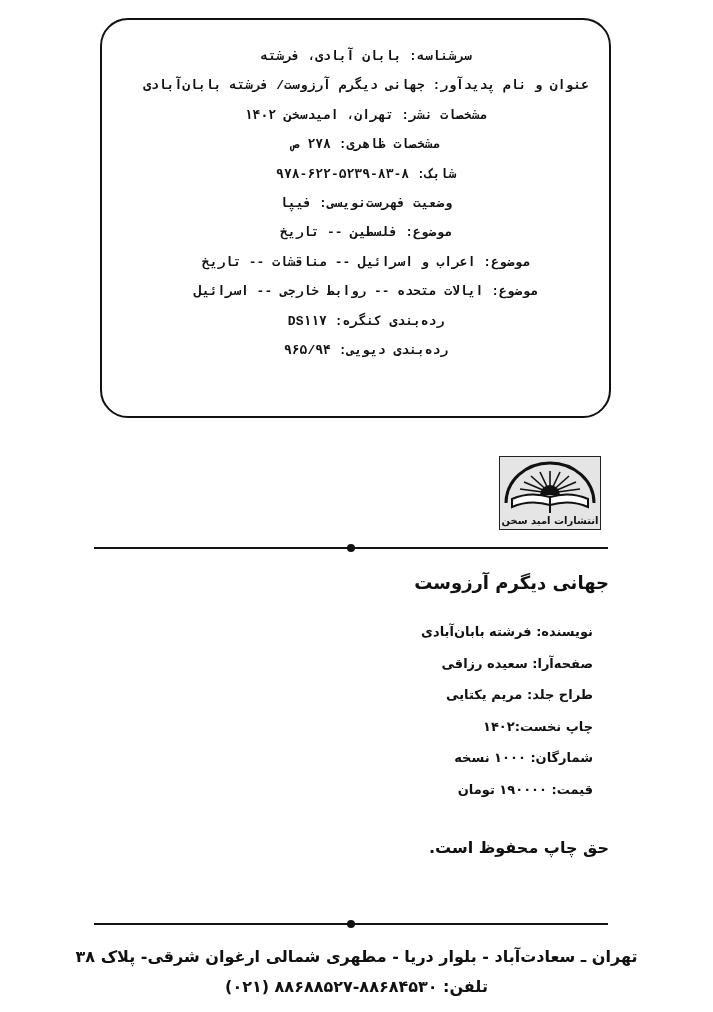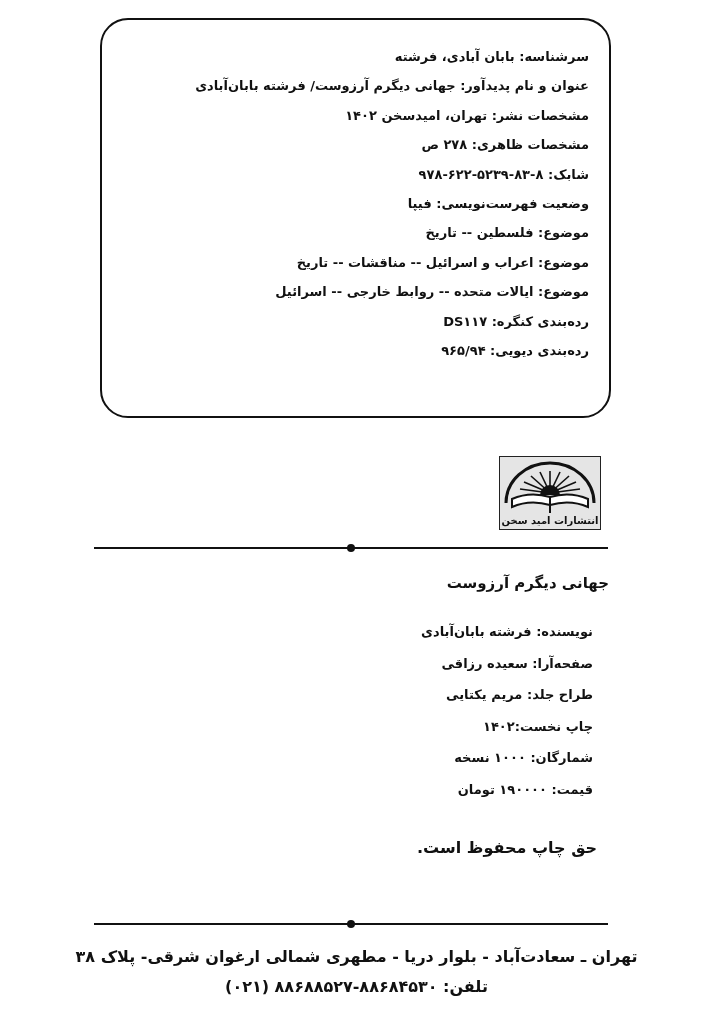--- a/index.html
+++ b/index.html
@@ -23,24 +23,25 @@
       height: 400px;
       border: 2px solid #111;
       border-radius: 28px;
       box-sizing: border-box;
     }
     .catalog-list {
       position: absolute;
       right: 20px;
       top: 22px;
       direction: rtl;
-      text-align: right;
+      text-align: center;
       margin: 0;
       padding: 0;
       list-style: none;
+      font-family: Liberation Mono, monospace;
     }
     .catalog-list li {
       font-size: 13px;
       font-weight: bold;
       height: 29.4px;
       line-height: 29.4px;
       white-space: nowrap;
     }
     .logo {
       position: absolute;
@@ -82,21 +83,21 @@
     .book-info {
       position: absolute;
       right: 104px;
       top: 566px;
       direction: rtl;
       text-align: right;
       margin: 0;
       padding: 0;
     }
     .book-title {
-      font-size: 15px;
+      font-size: 18px;
       font-weight: bold;
       height: 34px;
       line-height: 34px;
     }
     .credits {
       list-style: none;
       margin: 16px;
       padding: 0;
     }
     .credits li {
@@ -105,21 +106,20 @@
       height: 31.5px;
       line-height: 31.5px;
       white-space: nowrap;
     }
     .copyright {
       font-size: 16px;
       font-weight: bold;
       margin-top: 28px;
       height: 30px;
       line-height: 30px;
-      text-align: center;
     }
     .footer {
       position: absolute;
       left: 0;
       right: 0;
       top: 942px;
       direction: rtl;
       text-align: center;
     }
     .footer div {

